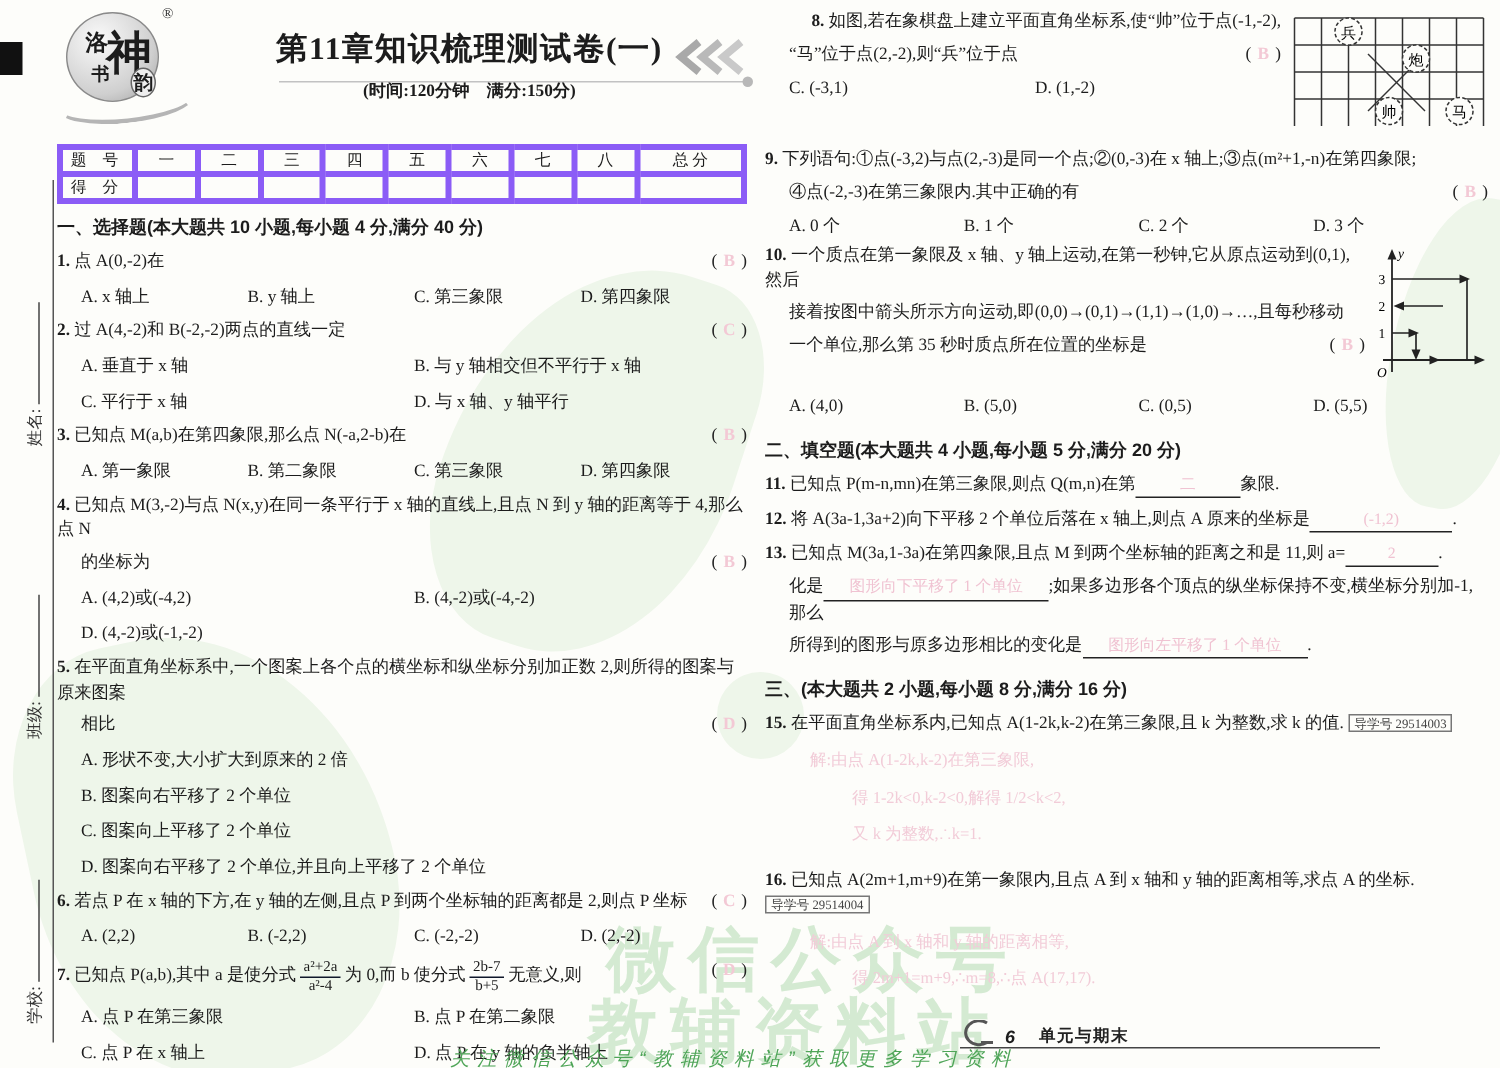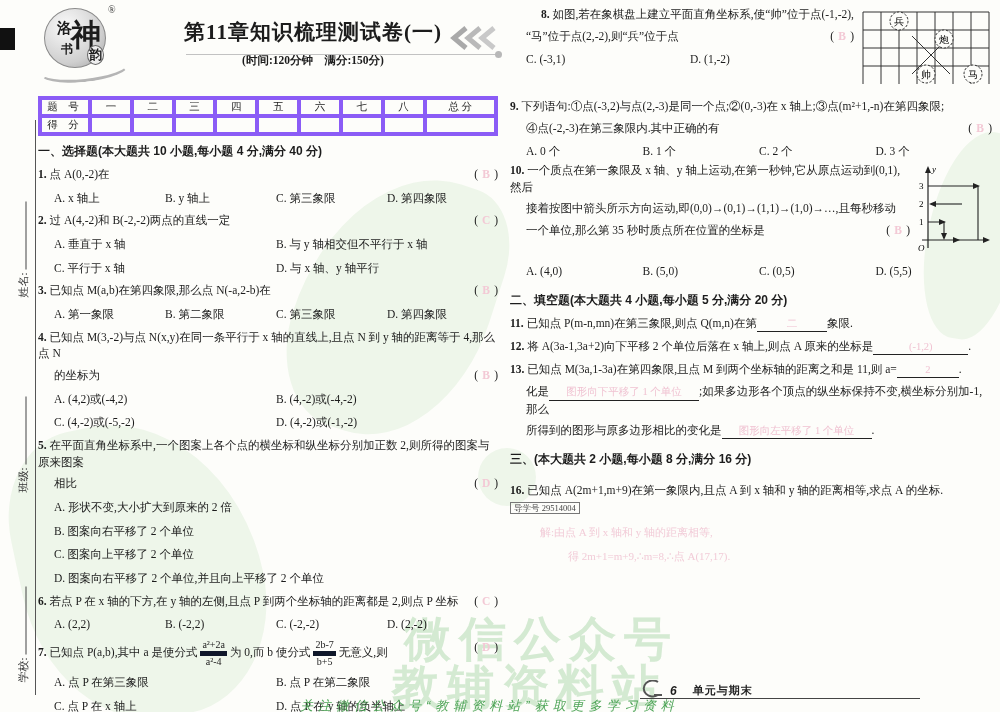--- a/index.html
+++ b/index.html
@@ -42,21 +42,21 @@
   .qno { font-weight:bold; }
   .opts { display:flex; margin:7px 0 0 16px; }
   .opts span { display:block; }
   .o4 span { width:25%; }
   .o2 span { width:50%; }
   .o1 { display:block; }
   .o1 span { display:block; margin-top:7px; }
   .bracket { float:right; white-space:pre; color:#222; }
   .ansltr { display:inline-block; min-width:16px; text-align:center; color:#f3c9d5; font-weight:bold; }
   .frac { display:inline-block; vertical-align:middle; text-align:center; font-size:10px; line-height:1.15; margin:0 3px; }
-  .fnum { display:block; border-bottom:5px solid #0f172a; padding:0 2px; }
+  .fnum { display:block; border-bottom:1px solid #0f172a; padding:0 2px; }
   .fden { display:block; padding:0 2px; }
   .blank { display:inline-block; border-bottom:1px solid #222; min-width:70px; text-align:center; color:#f0c3d2; font-size:10.5px; padding:0 4px; }
   .blank.w { min-width:150px; }
   .tag { font-size:8.5px; border:1px solid #777; padding:0 3px; color:#444; white-space:nowrap; }
   .sol { margin:8px 0 0 30px; color:#f2ccd8; font-size:11px; line-height:1.5; }
   
   .figwrap8 { float:right; width:132px; height:80px; margin:2px 0 4px 6px; }
   .figwrap10 { float:right; width:78px; height:92px; margin:0 0 2px 4px; }
   svg text { font-family:"Liberation Serif","DejaVu Serif",serif; }
   .f-num { font-size:12px; font-weight:bold; font-style:italic; margin:0 2px 0 8px; }
@@ -183,21 +183,20 @@
       </div>
 
       <div class="q">
         <div class="q-line"><b class="qno">4.</b> <span>已知点 M(3,-2)与点 N(x,y)在同一条平行于 x 轴的直线上,且点 N 到 y 轴的距离等于 4,那么点 N</span></div>
         <div class="q-cont"><span class="bracket">(<span class="ansltr">B</span>)</span><span>的坐标为</span></div>
         <div class="opts o2">
           <span>A. (4,2)或(-4,2)</span>
           <span>B. (4,-2)或(-4,-2)</span>
         </div>
         <div class="opts o2">
-          <span>C. (4,-2)或(-5,-2)</span>
           <span>D. (4,-2)或(-1,-2)</span>
         </div>
       </div>
 
       <div class="q">
         <div class="q-line"><b class="qno">5.</b> <span>在平面直角坐标系中,一个图案上各个点的横坐标和纵坐标分别加正数 2,则所得的图案与原来图案</span></div>
         <div class="q-cont"><span class="bracket">(<span class="ansltr">D</span>)</span><span>相比</span></div>
         <div class="opts o1" style="margin-top:0;">
           <span>A. 形状不变,大小扩大到原来的 2 倍</span>
           <span>B. 图案向右平移了 2 个单位</span>
@@ -342,20 +341,26 @@
         <div class="q-line"><b class="qno">13.</b> <span>已知点 M(3a,1-3a)在第四象限,且点 M 到两个坐标轴的距离之和是 11,则 a=</span><span class="blank" style="min-width:62px;">2</span><span>.</span></div>
       </div>
 
       <div class="q">
         <div class="q-cont"><span>化是</span><span class="blank w">图形向下平移了 1 个单位</span><span>;如果多边形各个顶点的纵坐标保持不变,横坐标分别加-1,那么</span></div>
         <div class="q-cont"><span>所得到的图形与原多边形相比的变化是</span><span class="blank w">图形向左平移了 1 个单位</span><span>.</span></div>
       </div>
 
       <div class="sec-title" style="margin-top:12px;">三、(本大题共 2 小题,每小题 8 分,满分 16 分)</div>
 
+      <div class="q">
+        <div class="q-line"><b class="qno">15.</b> <span>在平面直角坐标系内,已知点 A(1-2k,k-2)在第三象限,且 k 为整数,求 k 的值.</span> <span class="tag">导学号 29514003</span></div>
+        <div class="sol">解:由点 A(1-2k,k-2)在第三象限,</div>
+        <div class="sol" style="margin-left:58px;">得 1-2k&lt;0,k-2&lt;0,解得 1/2&lt;k&lt;2,</div>
+        <div class="sol" style="margin-left:58px;">又 k 为整数,∴k=1.</div>
+      </div>
 
       <div class="q" style="margin-top:14px;">
         <div class="q-line"><b class="qno">16.</b> <span>已知点 A(2m+1,m+9)在第一象限内,且点 A 到 x 轴和 y 轴的距离相等,求点 A 的坐标.</span> <span class="tag">导学号 29514004</span></div>
         <div class="sol">解:由点 A 到 x 轴和 y 轴的距离相等,</div>
         <div class="sol" style="margin-left:58px;">得 2m+1=m+9,∴m=8,∴点 A(17,17).</div>
       </div>
 
     </div>
   </div>
 

